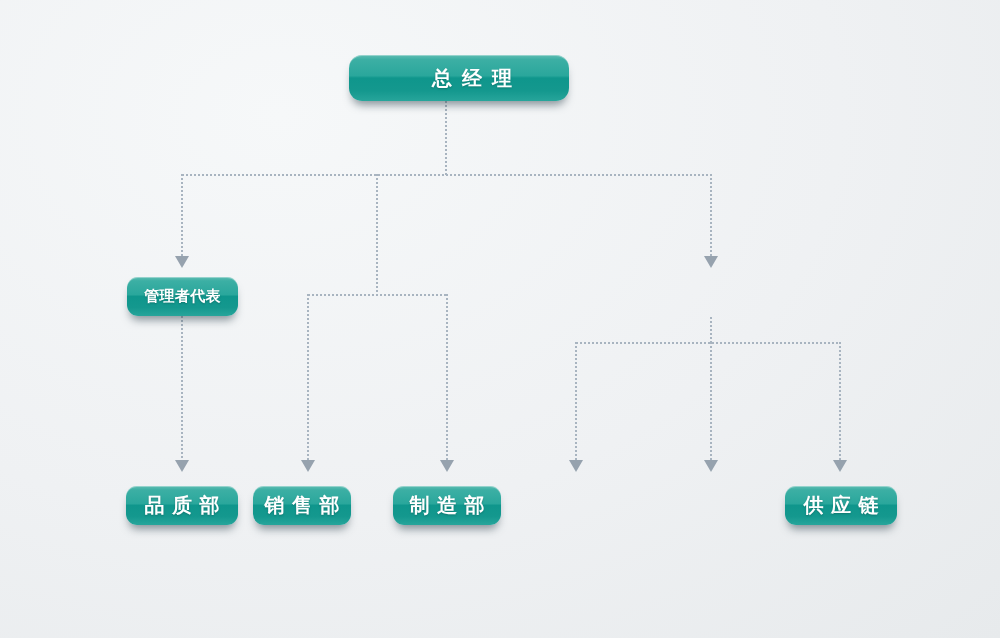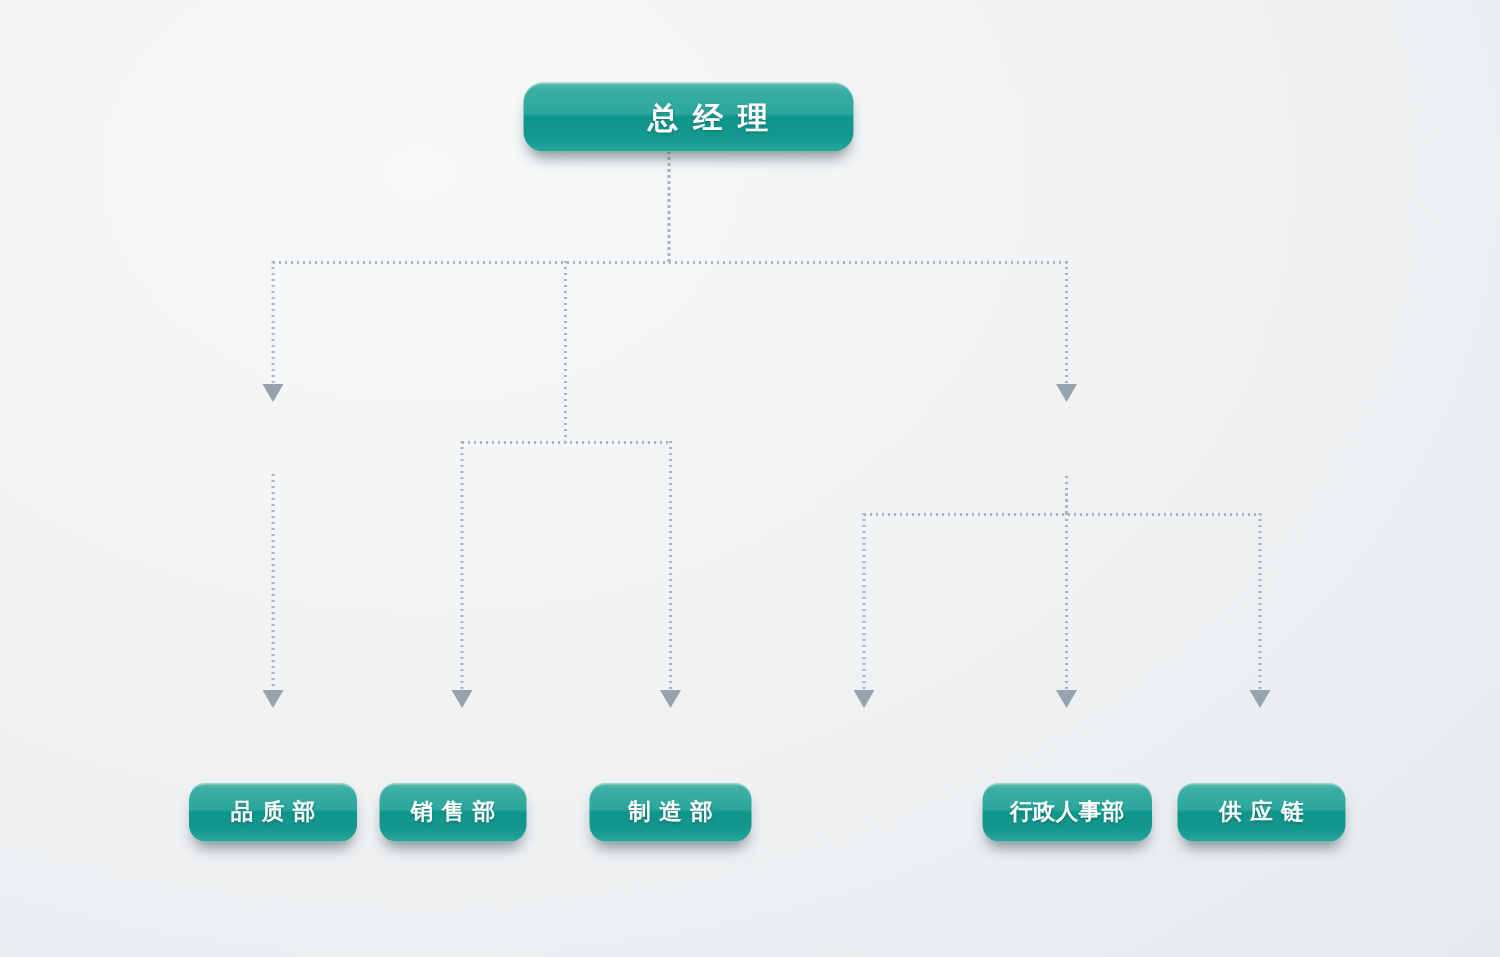--- a/index.html
+++ b/index.html
@@ -36,21 +36,21 @@
     display:flex;align-items:center;justify-content:center;
     color:#ffffff;font-weight:bold;
     background:linear-gradient(180deg,#60bdb3 0%,#3cafa4 10%,#2aa79c 45%,#0f968c 50%,#14988e 78%,#27a59b 100%);
     border-radius:11px;
     box-shadow:0 7px 9px -3px rgba(50,70,80,0.55), inset 0 1px 0 rgba(255,255,255,0.35);
     text-shadow:0 1px 2px rgba(0,0,0,0.22);
     cursor:default;
   }
   .node.lvl1{font-size:20px;border-radius:13px;padding-left:26px;}
   .node.lvl2{font-size:15px;}
-  .node.lvl3{font-size:15px;margin-top:36px;}
+  .node.lvl3{font-size:20px;}
   .lbl{white-space:nowrap;}
   .sp-wide{letter-spacing:0.5em;margin-right:-0.5em;}
   .sp-mid{letter-spacing:0.38em;margin-right:-0.38em;}
   .sp-none{letter-spacing:0.02em;}
 </style>
 </head>
 <body>
 
 <div class="canvas">
 
@@ -79,36 +79,36 @@
   <div class="arrow" style="left:301px;top:460px"></div>
   <div class="arrow" style="left:440px;top:460px"></div>
   <div class="arrow" style="left:569px;top:460px"></div>
   <div class="arrow" style="left:704px;top:460px"></div>
   <div class="arrow" style="left:833px;top:460px"></div>
 
   <div class="node lvl1" style="left:349px;top:55px;width:194px;height:46px">
     <span class="lbl sp-wide">总经理</span>
   </div>
 
+  <div class="node lvl2" style="left:127px;top:277px;width:111px;height:39px">
+    <span class="lbl sp-none">管理者代表</span>
+  </div>
 
 
   <div class="node lvl3" style="left:126px;top:486px;width:112px;height:39px">
     <span class="lbl sp-mid">品质部</span>
   </div>
 
   <div class="node lvl3" style="left:253px;top:486px;width:98px;height:39px">
     <span class="lbl sp-mid">销售部</span>
   </div>
 
   <div class="node lvl3" style="left:393px;top:486px;width:108px;height:39px">
     <span class="lbl sp-mid">制造部</span>
   </div>
 
 
-  <div class="node lvl3" style="left:655px;top:486px;width:113px;height:39px">
-    <span class="lbl sp-none">行政人事部</span>
-  </div>
 
   <div class="node lvl3" style="left:785px;top:486px;width:112px;height:39px">
     <span class="lbl sp-mid">供应链</span>
   </div>
 
 </div>
 
 </body></html>

